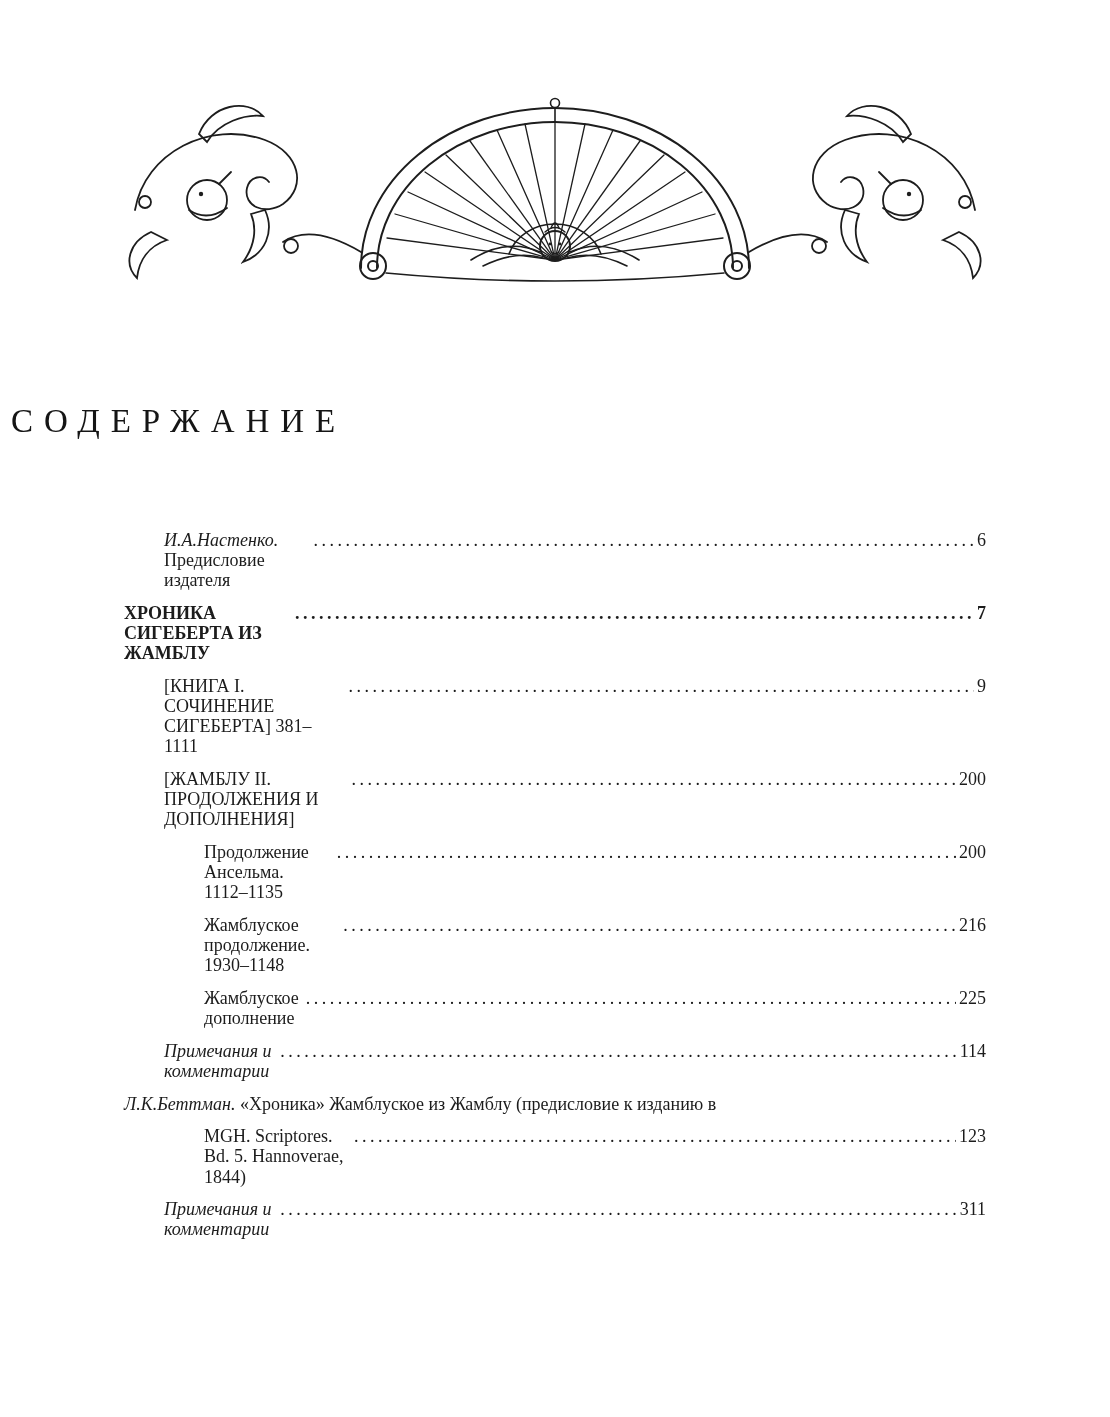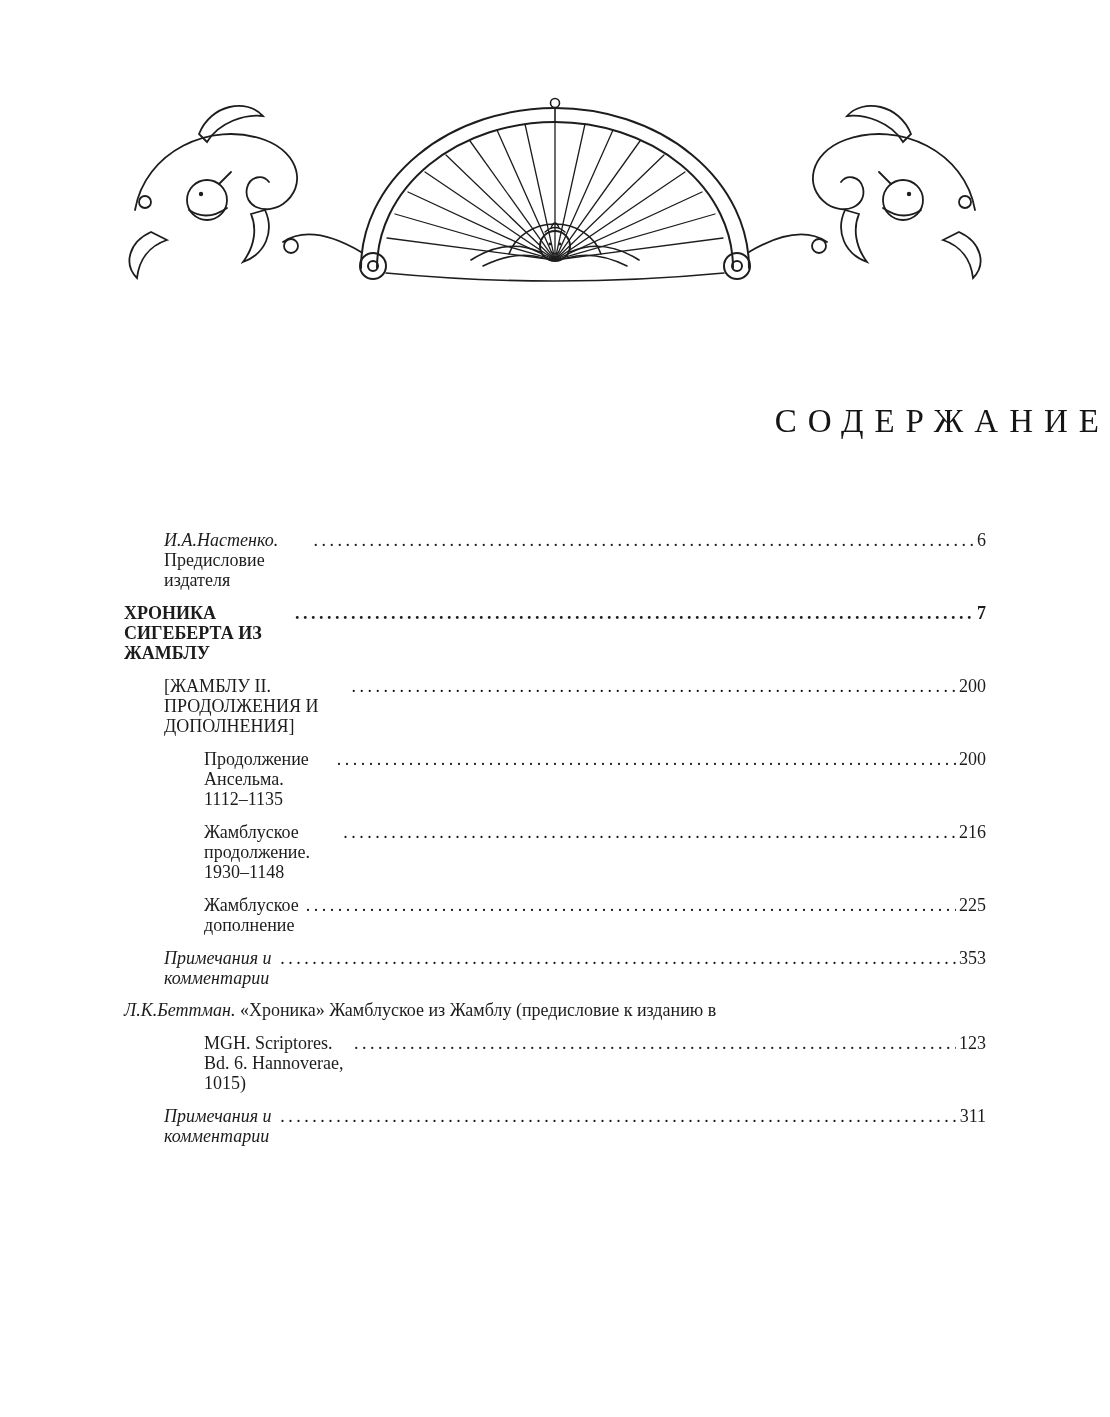--- a/index.html
+++ b/index.html
@@ -8,21 +8,21 @@
     font-family: "Liberation Serif", "DejaVu Serif", serif;
     color: #1c1c1c;
   }
   .page { position: relative; width: 1110px; height: 1417px; overflow: hidden; background: #fff; }
 
   .ornament-wrap { width: 880px; margin: 82px auto 0; }
   .ornament-wrap svg { display: block; width: 100%; height: auto; }
 
   .page-title {
     margin: 116px 0 0 0;
-    text-align: right;
+    text-align: left;
     font-size: 33px;
     font-weight: normal;
     letter-spacing: 11px;
     text-indent: 11px;
     color: #151515;
   }
 
   .toc { width: 862px; margin: 90px auto 0; }
   .toc-row {
     display: flex;
@@ -133,20 +133,25 @@
       <span class="dots"></span>
       <span class="toc-page">6</span>
     </div>
 
     <div class="toc-row indent-0 bold">
       <span class="toc-text"><span class="ital"></span><span class="rest">ХРОНИКА СИГЕБЕРТА ИЗ ЖАМБЛУ</span></span>
       <span class="dots"></span>
       <span class="toc-page">7</span>
     </div>
 
+    <div class="toc-row indent-1">
+      <span class="toc-text"><span class="ital"></span><span class="rest">[КНИГА I. СОЧИНЕНИЕ СИГЕБЕРТА] 381–1111</span></span>
+      <span class="dots"></span>
+      <span class="toc-page">9</span>
+    </div>
 
     <div class="toc-row indent-1">
       <span class="toc-text"><span class="ital"></span><span class="rest">[ЖАМБЛУ II. ПРОДОЛЖЕНИЯ И ДОПОЛНЕНИЯ]</span></span>
       <span class="dots"></span>
       <span class="toc-page">200</span>
     </div>
 
     <div class="toc-row indent-2">
       <span class="toc-text"><span class="ital"></span><span class="rest">Продолжение Ансельма. 1112–1135</span></span>
       <span class="dots"></span>
@@ -161,31 +166,31 @@
 
     <div class="toc-row indent-2">
       <span class="toc-text"><span class="ital"></span><span class="rest">Жамблуское дополнение</span></span>
       <span class="dots"></span>
       <span class="toc-page">225</span>
     </div>
 
     <div class="toc-row indent-1 italic">
       <span class="toc-text"><span class="ital"></span><span class="rest">Примечания и комментарии</span></span>
       <span class="dots"></span>
-      <span class="toc-page">353</span>
+      <span class="toc-page">114</span>
     </div>
 
 
     <div class="toc-row indent-0">
       <span class="toc-text"><span class="ital">Л.К.Беттман.</span><span class="rest"> «Хроника» Жамблуское из Жамблу (предисловие к изданию в</span></span>
 
     </div>
 
     <div class="toc-row indent-2">
-      <span class="toc-text"><span class="ital"></span><span class="rest">MGH. Scriptores. Bd. 6. Hannoverae, 1015)</span></span>
+      <span class="toc-text"><span class="ital"></span><span class="rest">MGH. Scriptores. Bd. 5. Hannoverae, 1844)</span></span>
       <span class="dots"></span>
       <span class="toc-page">123</span>
     </div>
 
     <div class="toc-row indent-1 italic">
       <span class="toc-text"><span class="ital"></span><span class="rest">Примечания и комментарии</span></span>
       <span class="dots"></span>
       <span class="toc-page">311</span>
     </div>
 

